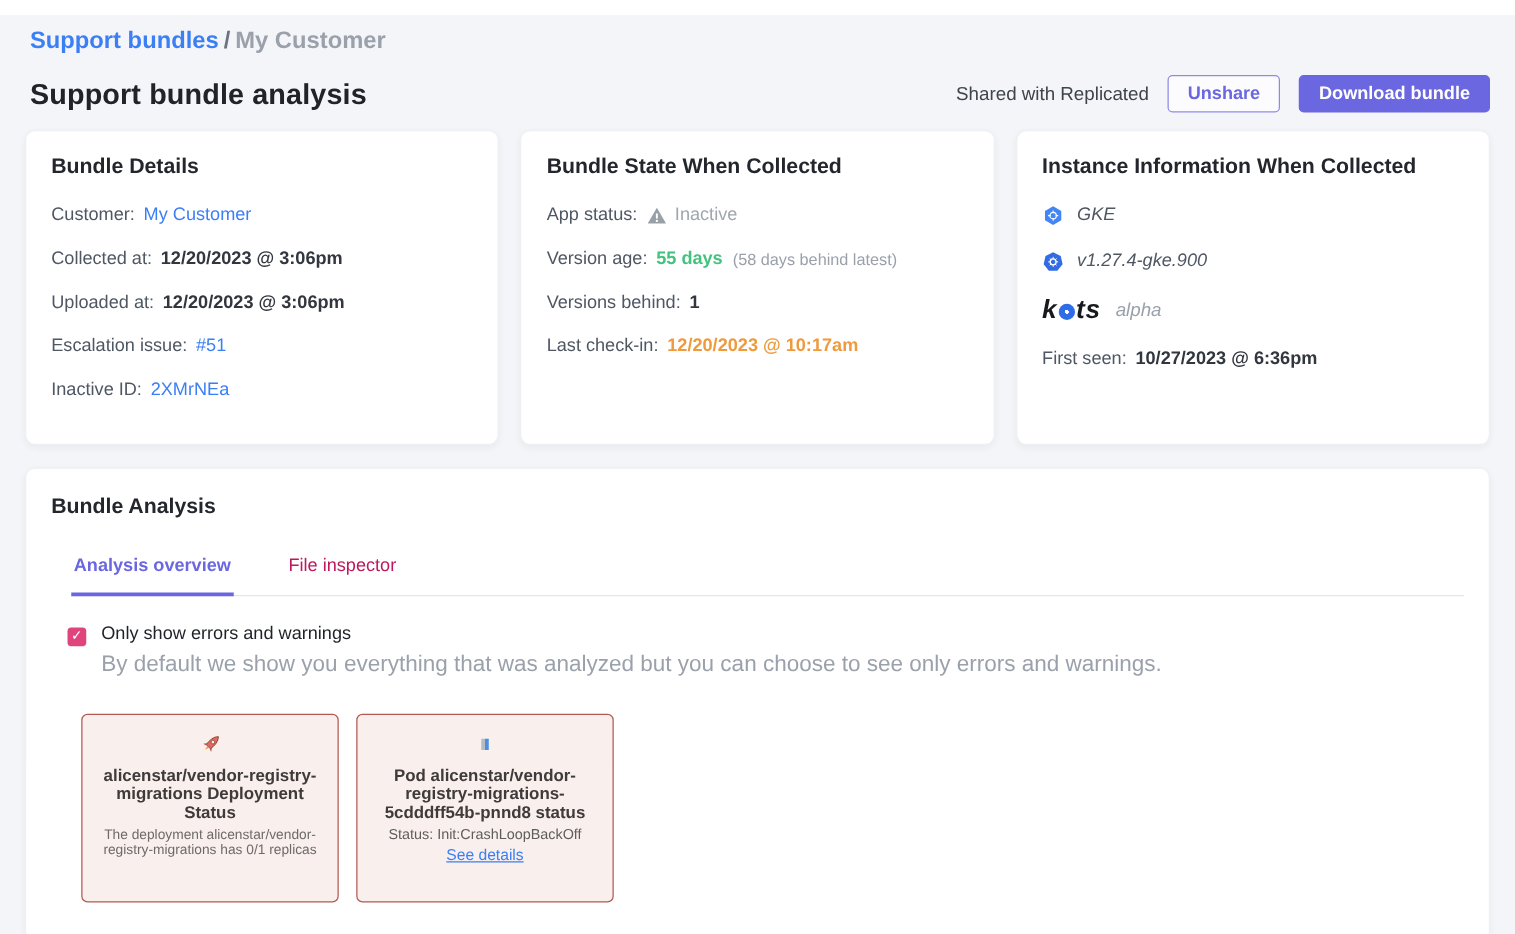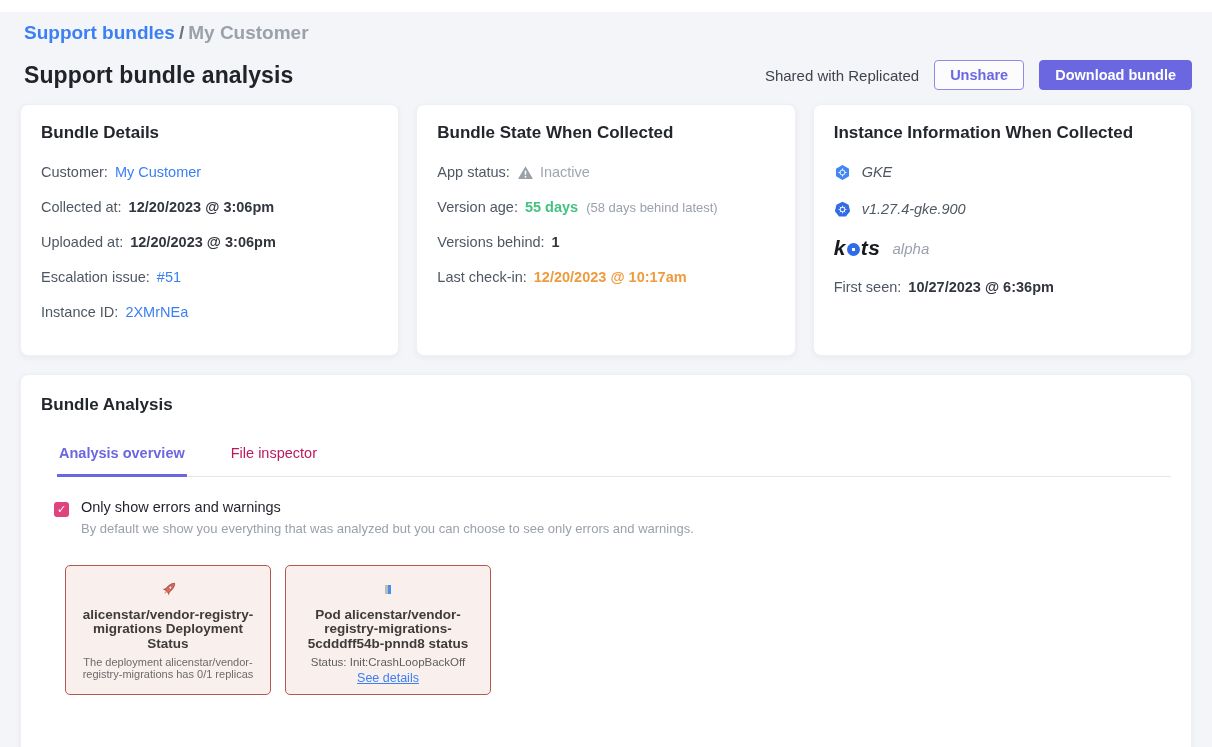--- a/index.html
+++ b/index.html
@@ -61,27 +61,27 @@
     margin-top: 18px; padding: 20px 20px 24px; min-height: 382px;
   }
   .analysis-title { font-size: 17px; font-weight: 600; color: #23262d; }
   .tabs { display: flex; gap: 42px; margin: 30px 0 0 16px; border-bottom: 1px solid #e4e6ea; }
   .tab { font-size: 14.5px; padding: 0 2px 13px; cursor: pointer; color: #be185d; }
   .tab.active { color: #6a67e0; font-weight: 700; border-bottom: 3px solid #6a67e0; margin-bottom: -1px; }
   .filter-row { display: flex; align-items: flex-start; gap: 12px; margin: 22px 0 0 13px; }
   .checkbox { width: 15px; height: 15px; margin-top: 3px; border-radius: 3px; background: #e0447d;
     color: #ffffff; font-size: 11px; line-height: 15px; text-align: center; cursor: pointer; flex: none; }
   .filter-label { font-size: 14.5px; color: #1f2228; }
-  .filter-desc { font-size: 13px; color: #9aa1ab; margin-top: 6px; }
+  .filter-desc { font-size: 18px; color: #9aa1ab; margin-top: 6px; }
 
   
   .results-row { display: flex; gap: 14px; margin: 29px 0 0 24px; }
   .result-card {
     width: 206px; min-height: 126px; background: #f9efed; border: 1px solid #b45853;
-    border-radius: 5px; padding: 12px 10px 8px; text-align: center;
+    border-radius: 5px; padding: 12px 10px 28px; text-align: center;
   }
   .result-icon { height: 22px; display: flex; align-items: center; justify-content: center; margin-bottom: 8px; }
   .result-title { font-size: 13.5px; font-weight: 700; color: #3f3b3b; line-height: 1.06; word-break: break-word; }
   .result-desc { font-size: 11px; color: #6e6a6a; line-height: 1.1; margin-top: 5px; }
   .result-status { font-size: 11.5px; color: #5d5d5d; margin-top: 5px; }
   .result-link { font-size: 12.5px; color: #3b7ff5; text-decoration: underline; margin-top: 3px; display: inline-block; cursor: pointer; }
   .pod-icon { display: inline-block; width: 6px; height: 9px;
     background: linear-gradient(90deg, #b8bcc2 50%, #4a90e2 50%); }
 </style>
 </head>
@@ -118,21 +118,21 @@
         </div>
         <div class="info-row">
           <span class="label">Uploaded at:</span>
           <span class="val val-bold">12/20/2023 @ 3:06pm</span>
         </div>
         <div class="info-row">
           <span class="label">Escalation issue:</span>
           <span class="val val-link">#51</span>
         </div>
         <div class="info-row">
-          <span class="label">Instance ID:</span>
+          <span class="label">Inactive ID:</span>
           <span class="val val-link">2XMrNEa</span>
         </div>
       </div>
 
       <div class="card">
         <div class="card-title">Bundle State When Collected</div>
         <div class="info-row">
           <span class="label">App status:</span>
           <span class="row-icon">
             <svg viewBox="0 0 24 24" width="17" height="17">

